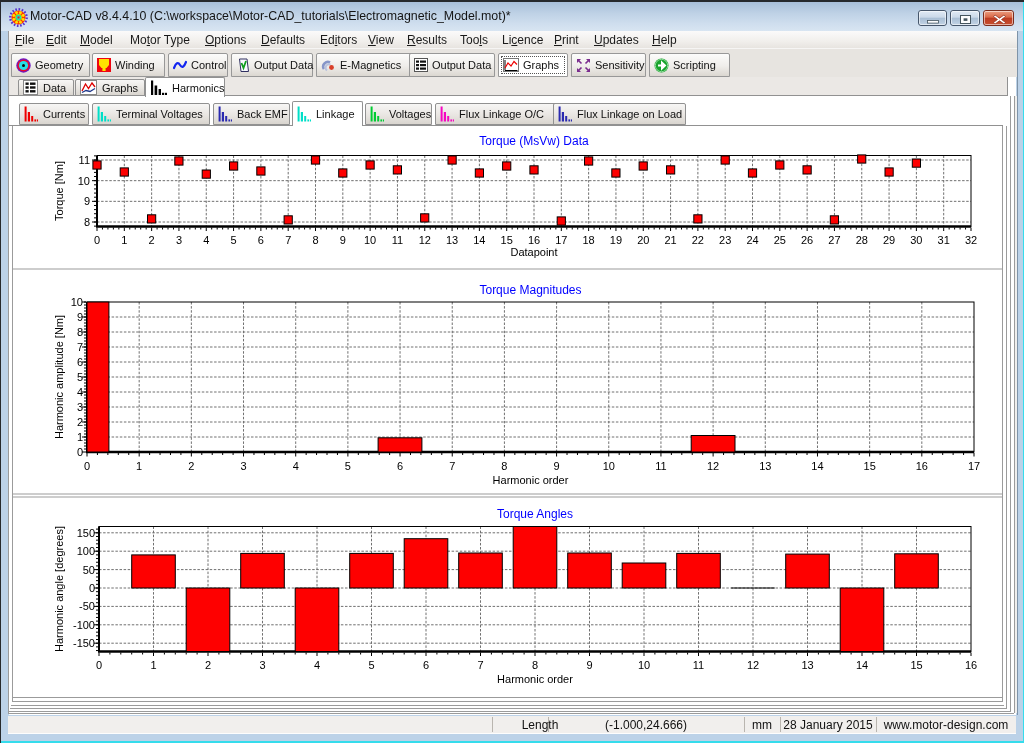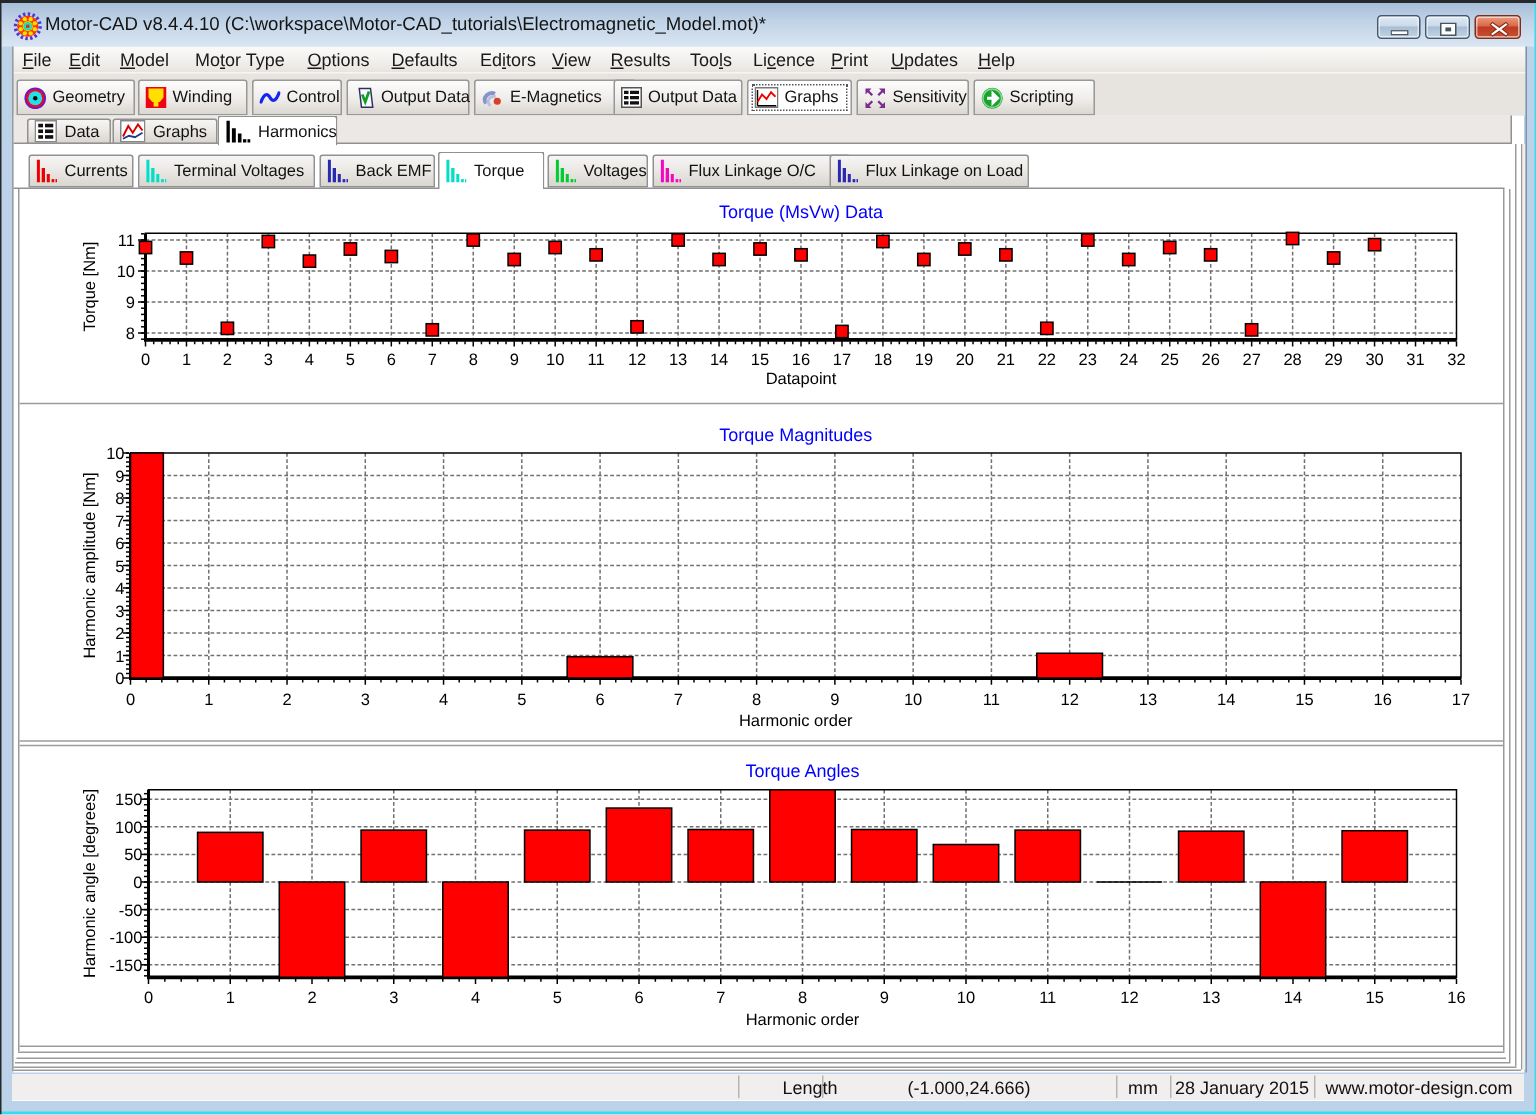--- a/index.html
+++ b/index.html
@@ -252,21 +252,21 @@
       <span class="lbl">Back EMF</span>
     </div>
 <div class="t3 active" style="left:283px;width:71px">
       <svg width="14" height="16" viewBox="0 0 14 16">
         <rect x="0.6" y="0.5" width="2" height="15" fill="#00dfc8"></rect>
         <rect x="3.8" y="6" width="2.2" height="9.5" fill="#00dfc8"></rect>
         <rect x="7.2" y="10" width="2" height="5.5" fill="#00dfc8"></rect>
         <rect x="10.4" y="13.4" width="1.8" height="2.1" fill="#00dfc8"></rect>
         <rect x="13" y="13.4" width="1" height="2.1" fill="#00dfc8"></rect>
       </svg>
-      <span class="lbl">Torque</span>
+      <span class="lbl">Linkage</span>
     </div>
 <div class="t3" style="left:356px;width:67px">
       <svg width="14" height="16" viewBox="0 0 14 16">
         <rect x="0.6" y="0.5" width="2" height="15" fill="#00cc33"></rect>
         <rect x="3.8" y="6" width="2.2" height="9.5" fill="#00cc33"></rect>
         <rect x="7.2" y="10" width="2" height="5.5" fill="#00cc33"></rect>
         <rect x="10.4" y="13.4" width="1.8" height="2.1" fill="#00cc33"></rect>
         <rect x="13" y="13.4" width="1" height="2.1" fill="#00cc33"></rect>
       </svg>
       <span class="lbl">Voltages</span>

